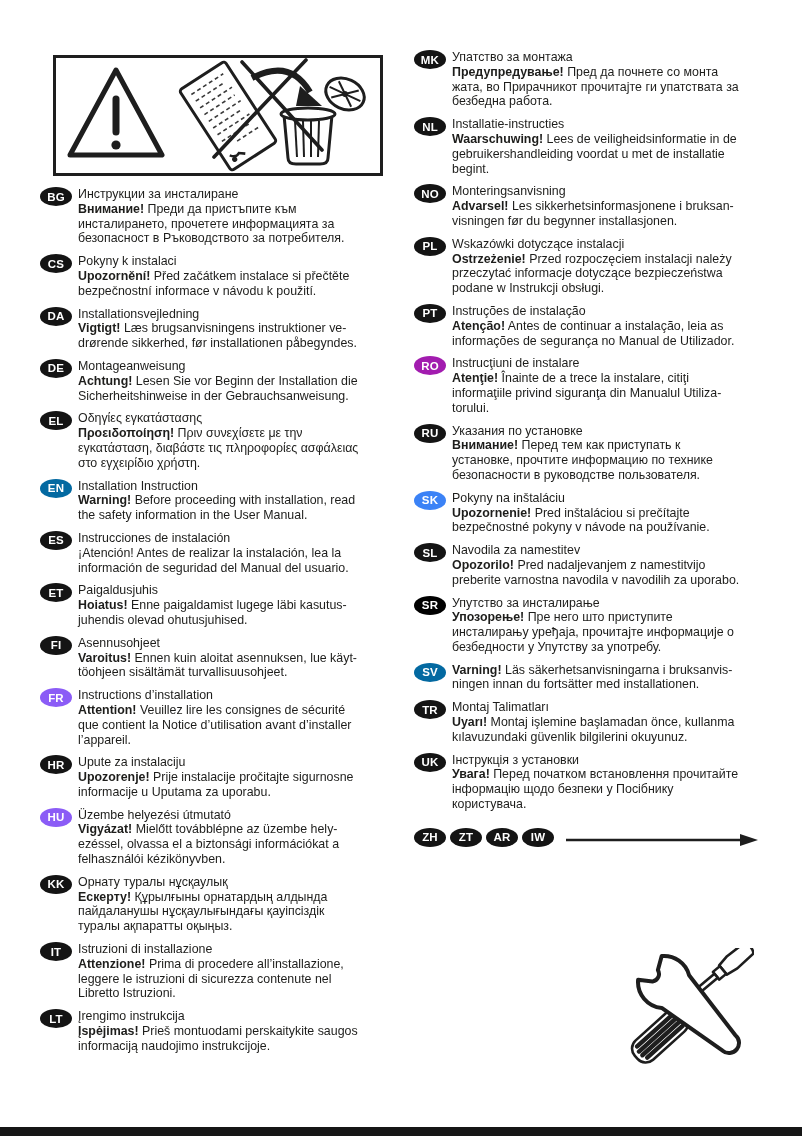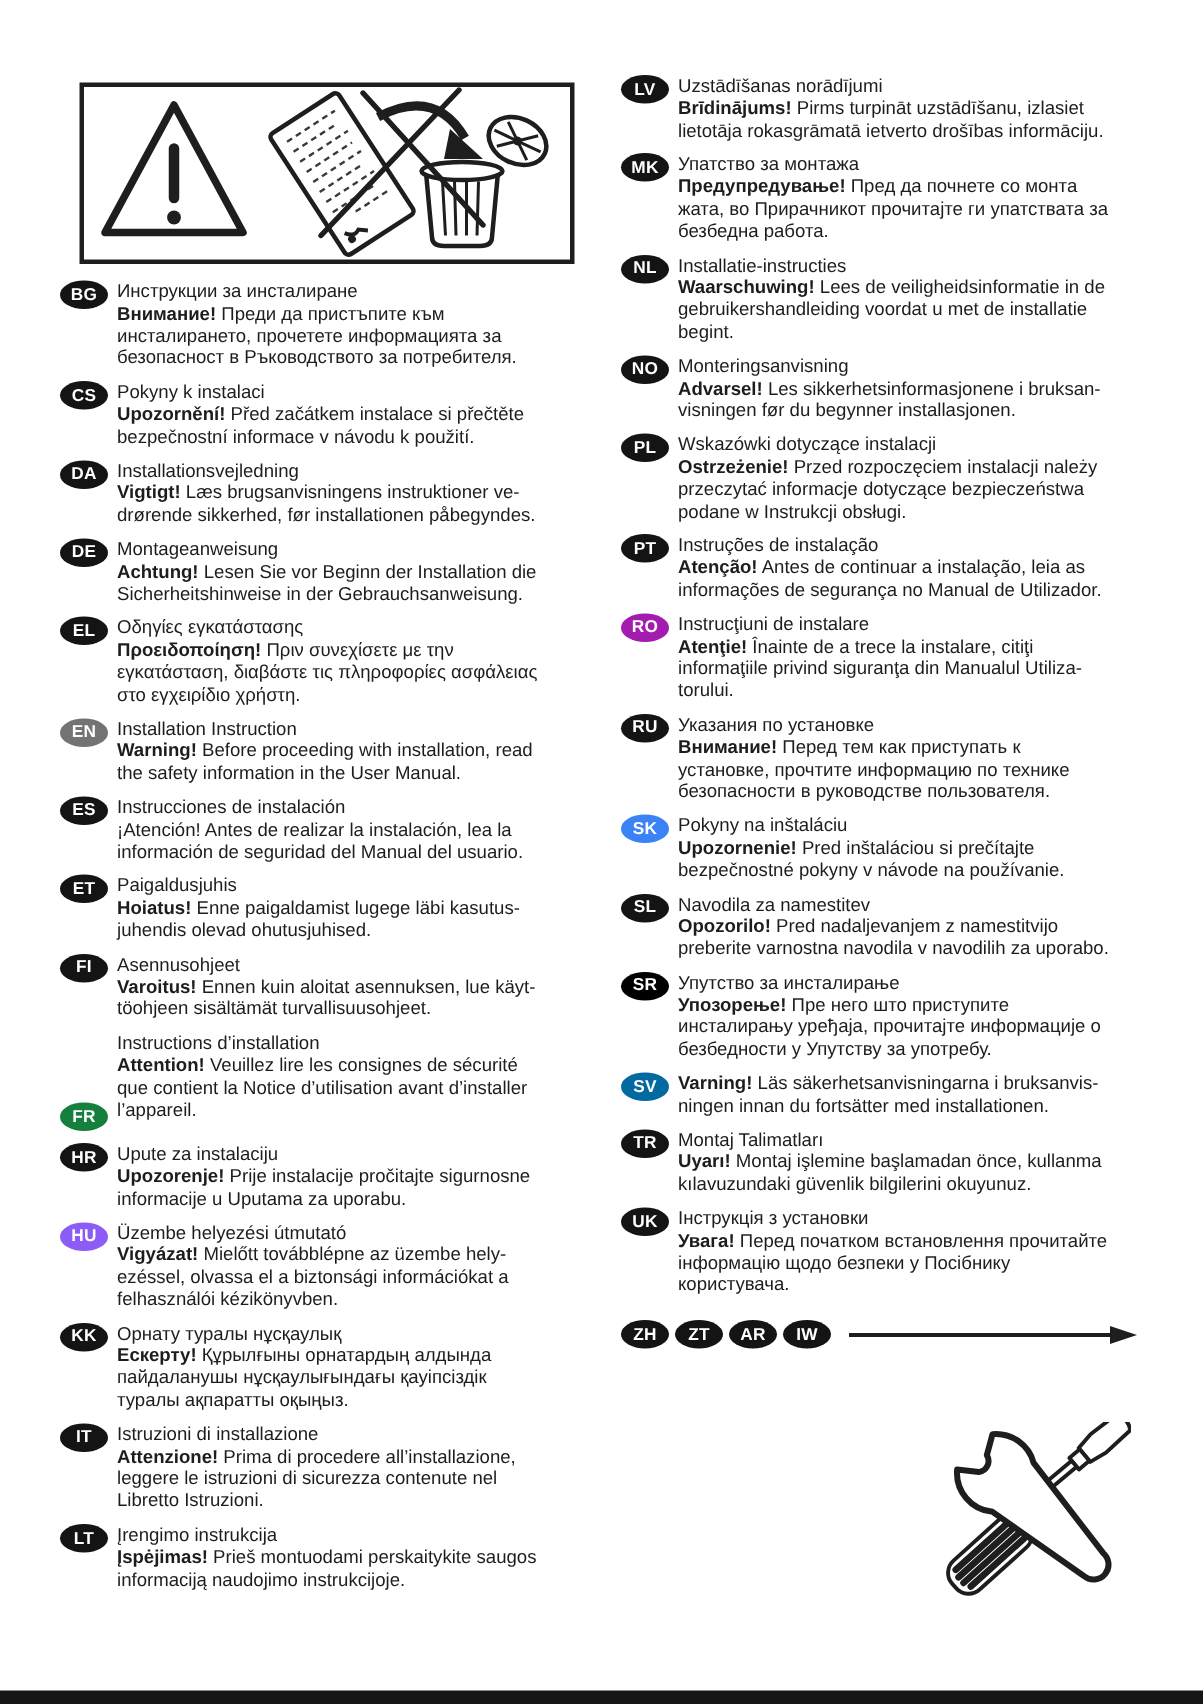--- a/index.html
+++ b/index.html
@@ -28,21 +28,21 @@
     display:flex;align-items:center;justify-content:center;
     font-weight:bold;font-size:11.5px;letter-spacing:0.2px;
   }
   .etext{flex:1;font-size:12.4px;line-height:14.8px;}
   .title{font-weight:normal;}
   .warn{font-weight:bold;}
   .warn.plain{font-weight:normal;}
   .btxt{white-space:pre-line;}
 
   
-  .lang-badges{display:flex;align-items:center;margin-top:16px;}
+  .lang-badges{display:flex;align-items:flex-end;margin-top:16px;}
   .lang-badges .badge{margin-right:4px;}
   .arrow-svg{display:block;margin-left:8px;}
 
   
   .tools-icon{position:absolute;left:626px;top:948px;width:128px;height:120px;}
 
   
   .footer-bar{position:absolute;left:0;top:1127px;width:802px;height:9px;}
 </style>
 </head>
@@ -148,21 +148,21 @@
     <span class="badge" style="background: rgb(20, 20, 20); color: rgb(255, 255, 255);">EL</span>
     <div class="etext">
       <div class="title">Οδηγίες εγκατάστασης</div>
       <div class="body"><b class="warn">Προειδοποίηση!</b> <span class="btxt">Πριν συνεχίσετε με την
 εγκατάσταση, διαβάστε τις πληροφορίες ασφάλειας
 στο εγχειρίδιο χρήστη.</span></div>
     </div>
   </div>
 
   <div class="entry">
-    <span class="badge" style="background: #737373; color: rgb(255, 255, 255);">EN</span>
+    <span class="badge" style="background: #0369a1; color: rgb(255, 255, 255);">EN</span>
     <div class="etext">
       <div class="title">Installation Instruction</div>
       <div class="body"><b class="warn">Warning!</b> <span class="btxt">Before proceeding with installation, read
 the safety information in the User Manual.</span></div>
     </div>
   </div>
 
   <div class="entry">
     <span class="badge" style="background: rgb(20, 20, 20); color: rgb(255, 255, 255);">ES</span>
     <div class="etext">
@@ -184,21 +184,21 @@
   <div class="entry">
     <span class="badge" style="background: rgb(20, 20, 20); color: rgb(255, 255, 255);">FI</span>
     <div class="etext">
       <div class="title">Asennusohjeet</div>
       <div class="body"><b class="warn">Varoitus!</b> <span class="btxt">Ennen kuin aloitat asennuksen, lue käyt-
 töohjeen sisältämät turvallisuusohjeet.</span></div>
     </div>
   </div>
 
   <div class="entry">
-    <span class="badge" style="background: #15803d; color: rgb(255, 255, 255); margin-top: 47px;">FR</span>
+    <span class="badge" style="background: #8b5cf6; color: rgb(255, 255, 255);">FR</span>
     <div class="etext">
       <div class="title">Instructions d’installation</div>
       <div class="body"><b class="warn">Attention!</b> <span class="btxt">Veuillez lire les consignes de sécurité
 que contient la Notice d’utilisation avant d’installer
 l’appareil.</span></div>
     </div>
   </div>
 
   <div class="entry">
     <span class="badge" style="background: rgb(20, 20, 20); color: rgb(255, 255, 255);">HR</span>
@@ -244,28 +244,20 @@
     <div class="etext">
       <div class="title">Įrengimo instrukcija</div>
       <div class="body"><b class="warn">Įspėjimas!</b> <span class="btxt">Prieš montuodami perskaitykite saugos
 informaciją naudojimo instrukcijoje.</span></div>
     </div>
   </div>
 </div>
 
   <div class="col col-right">
     <div id="right-entries">
-  <div class="entry">
-    <span class="badge" style="background: rgb(20, 20, 20); color: rgb(255, 255, 255);">LV</span>
-    <div class="etext">
-      <div class="title">Uzstādīšanas norādījumi</div>
-      <div class="body"><b class="warn">Brīdinājums!</b> <span class="btxt">Pirms turpināt uzstādīšanu, izlasiet
-lietotāja rokasgrāmatā ietverto drošības informāciju.</span></div>
-    </div>
-  </div>
 
   <div class="entry">
     <span class="badge" style="background: rgb(20, 20, 20); color: rgb(255, 255, 255);">MK</span>
     <div class="etext">
       <div class="title">Упатство за монтажа</div>
       <div class="body"><b class="warn">Предупредување!</b> <span class="btxt">Пред да почнете со монта
 жата, во Прирачникот прочитајте ги упатствата за
 безбедна работа.</span></div>
     </div>
   </div>

